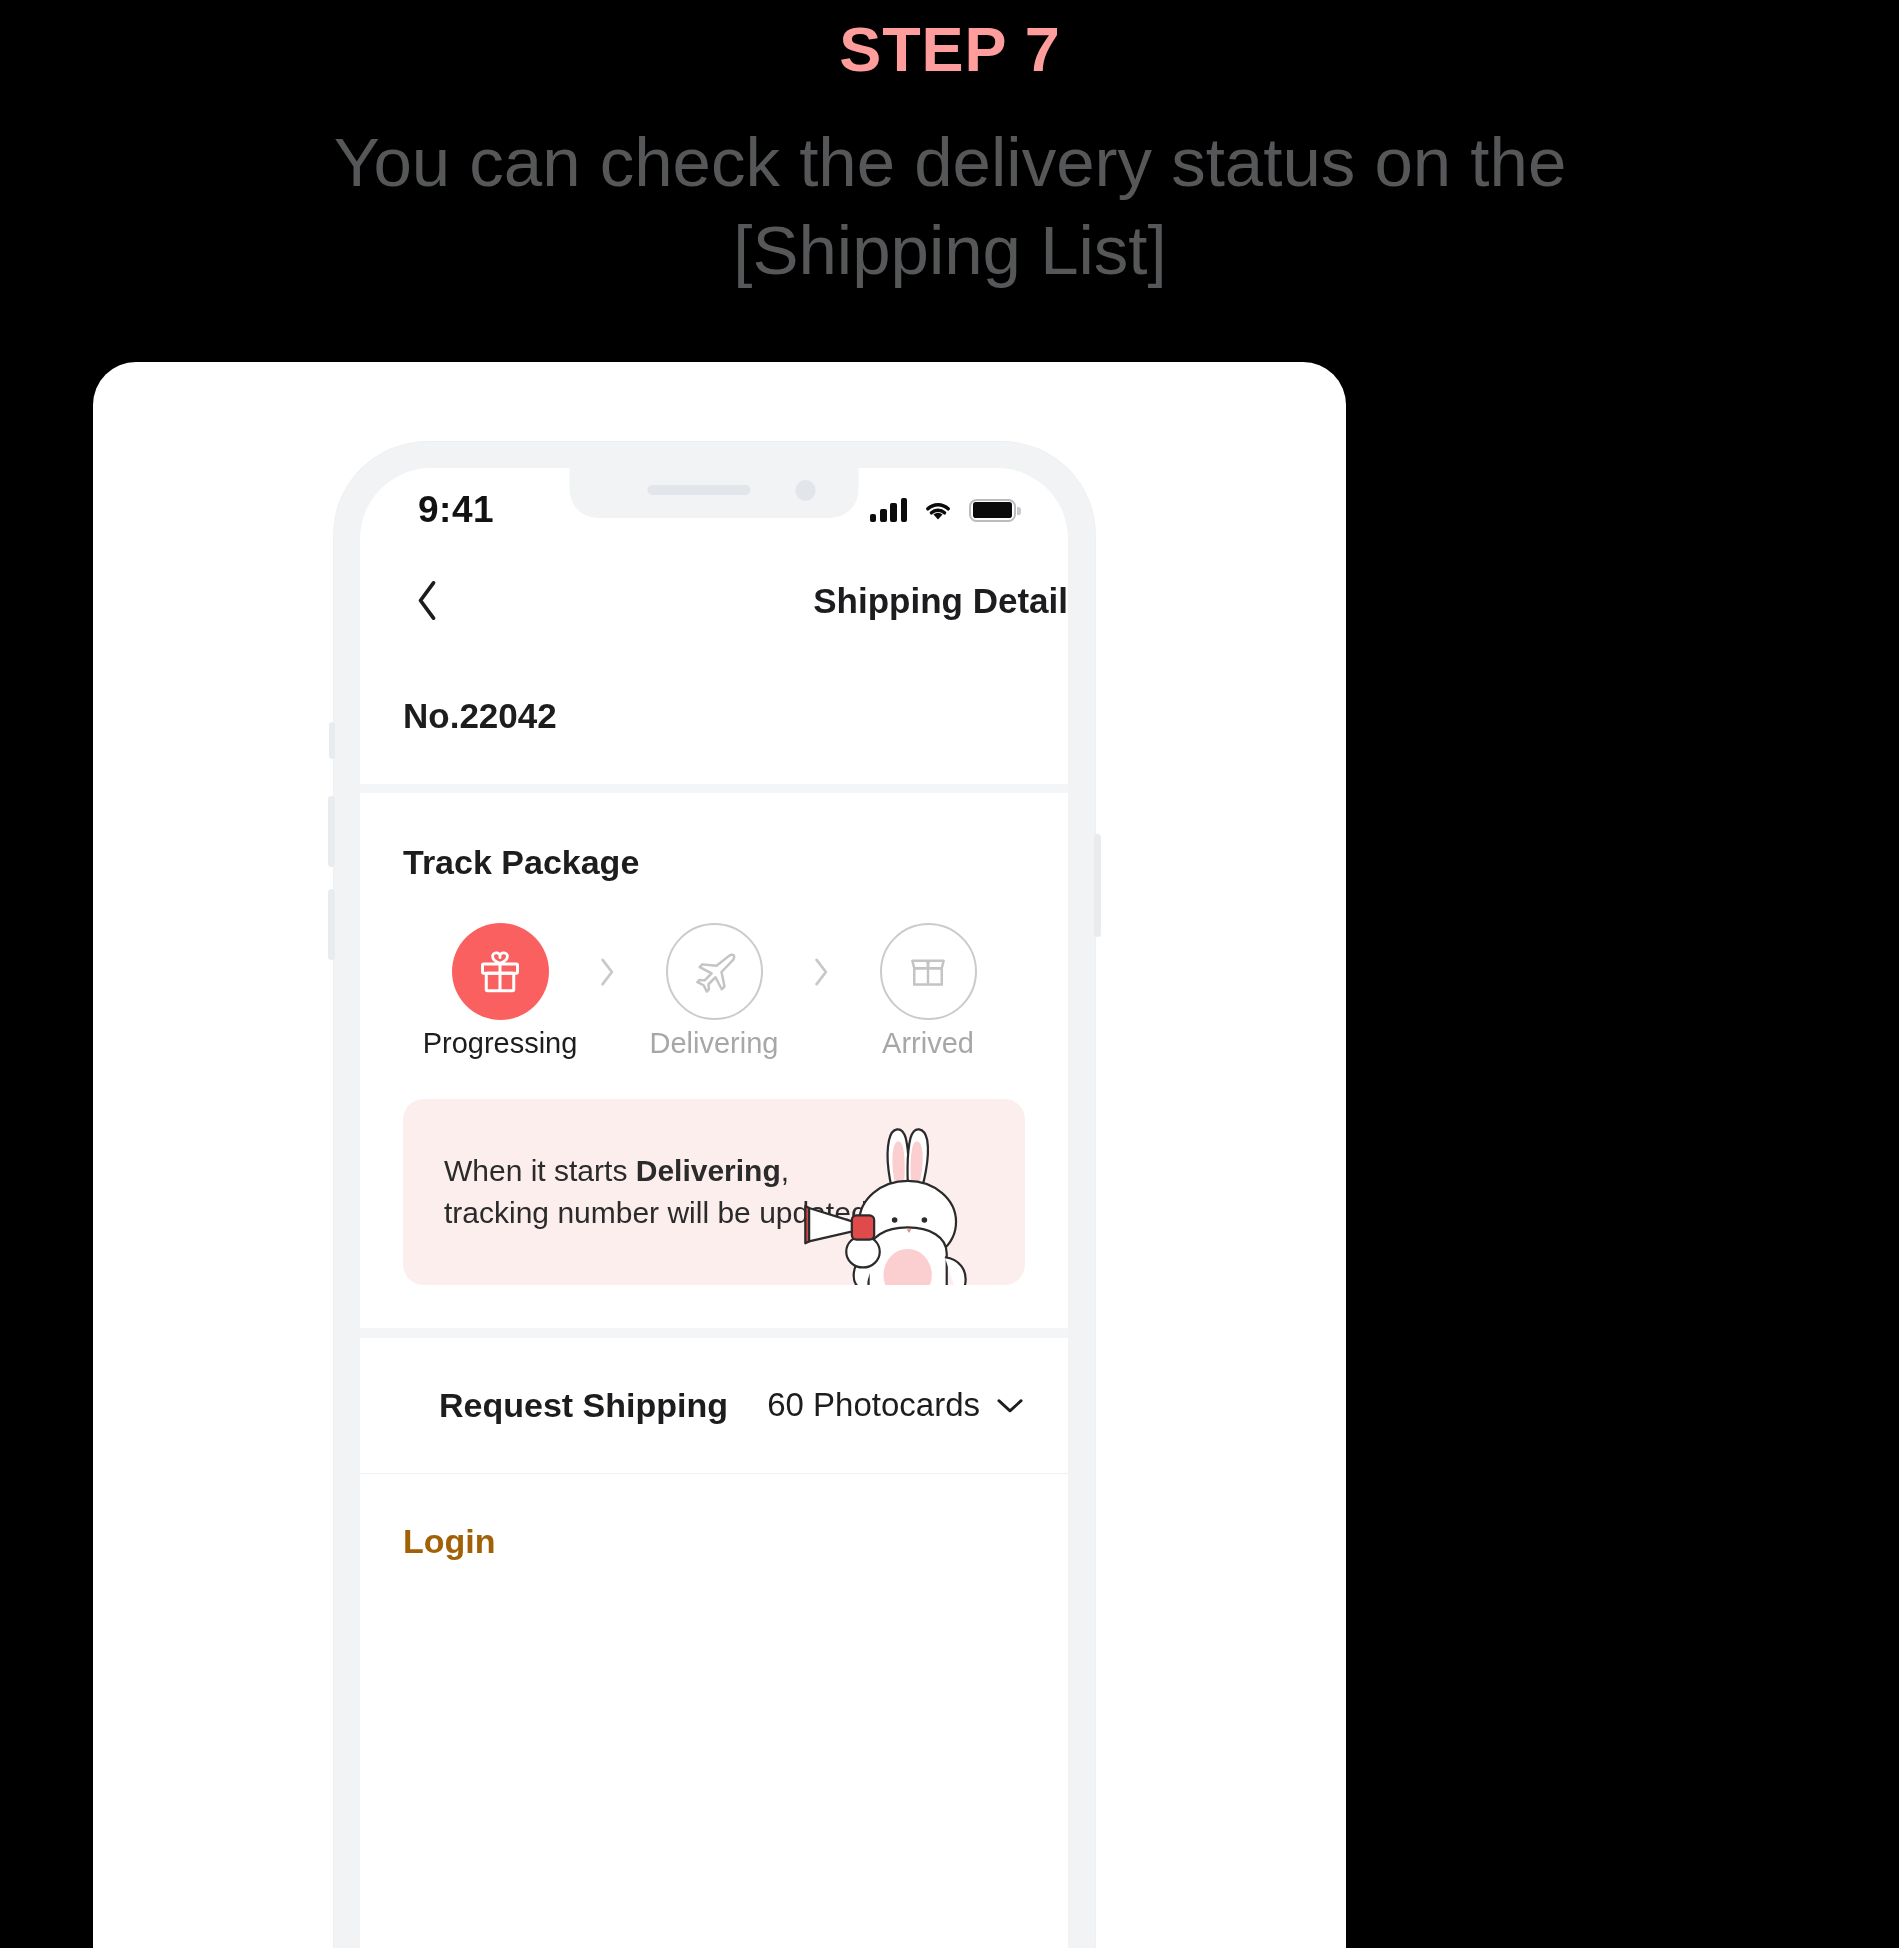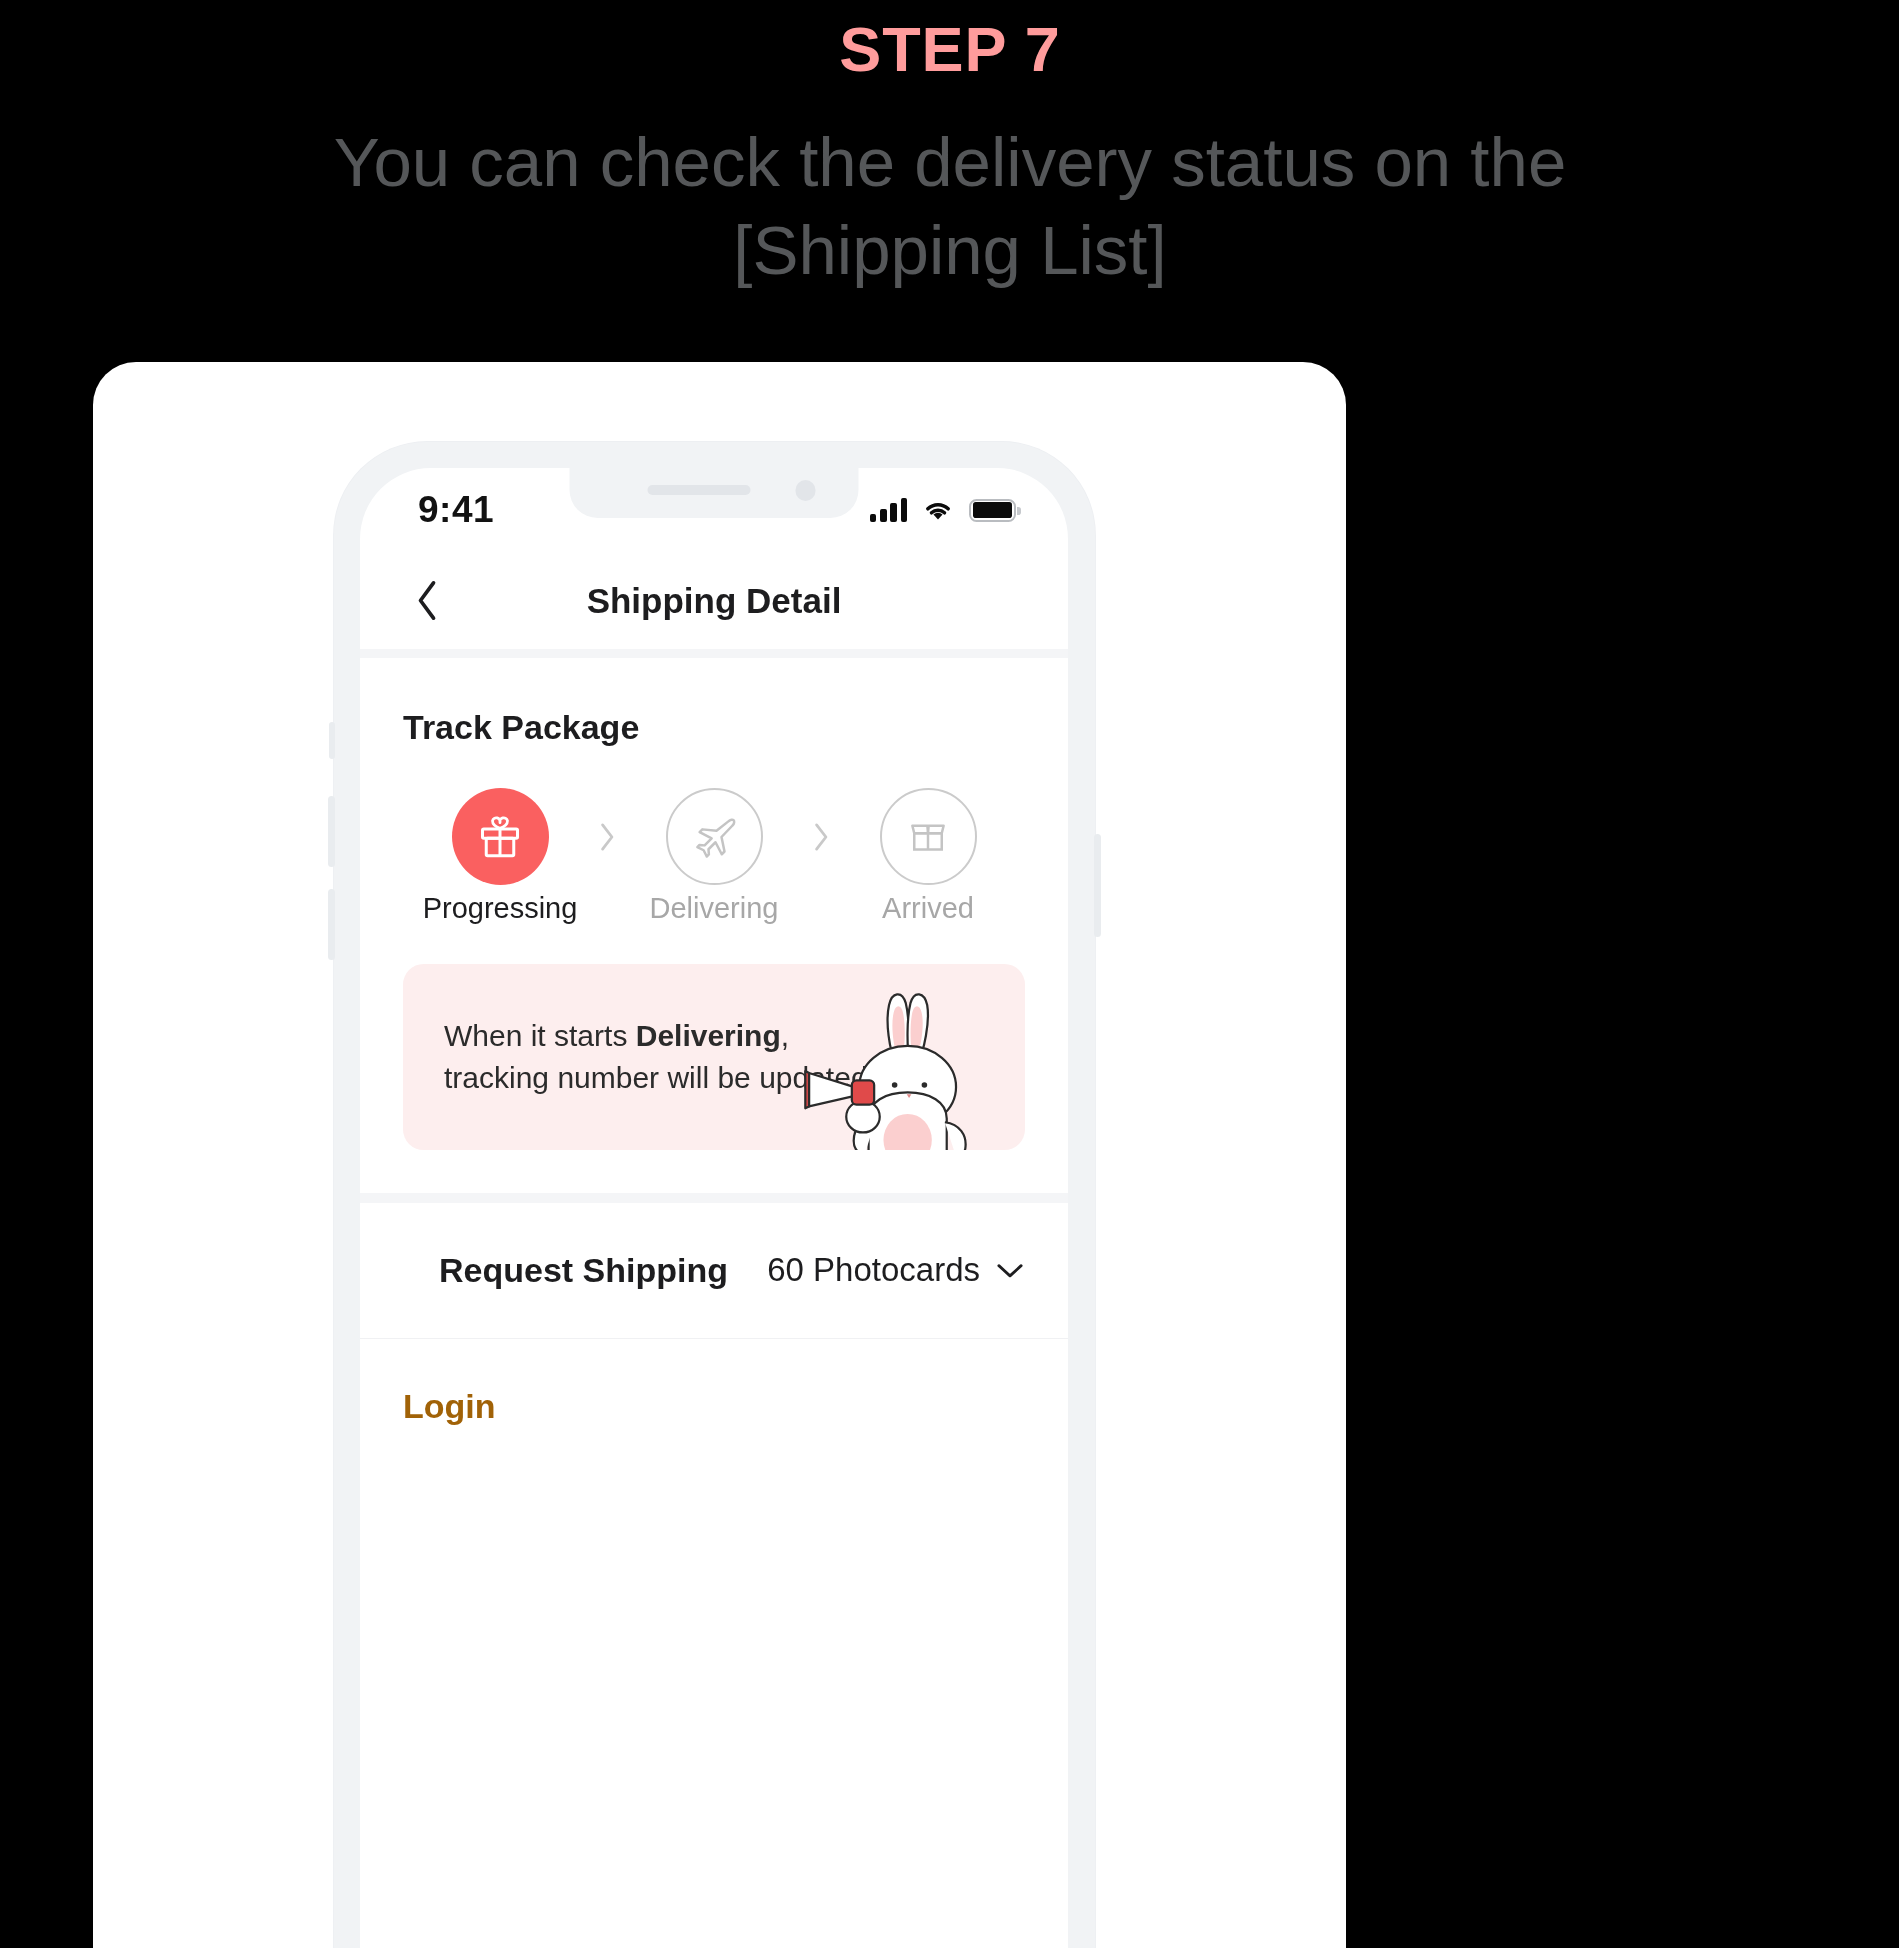--- a/index.html
+++ b/index.html
@@ -99,21 +99,21 @@
   }
   .battery::after {
     content: ""; position: absolute; right: -6.5px; top: 6.5px;
     width: 3.7px; height: 8.4px; background: #c6c9cd; border-radius: 0 2.8px 2.8px 0;
   }
   .battery span { display: block; width: 100%; height: 100%; background: #0b0b0b; border-radius: 2.8px; }
 
   
   .navbar {
     position: relative; height: 97px; width: 100%;
-    display: flex; align-items: center; justify-content: center;
+    display: flex; align-items: center; justify-content: flex-end;
   }
   .back-btn {
     position: absolute; left: 43px; top: 50%; transform: translateY(-50%);
     width: 48px; height: 48px; display: flex; align-items: center; justify-content: center;
     cursor: pointer;
   }
   .nav-title { font-size: 35px; font-weight: bold; color: #1d1d1f; }
 
   
   .sep { height: 9.3px; background: #f4f5f7; width: 100%; }
@@ -222,20 +222,23 @@
 
         <div class="navbar">
           <div class="back-btn">
             <svg width="26" height="45" viewBox="0 0 28 48">
               <path d="M21 5 L7 24 L21 43" stroke="#1d1d1f" stroke-width="4" fill="none" stroke-linecap="round" stroke-linejoin="round"></path>
             </svg>
           </div>
           <div class="nav-title">Shipping Detail</div>
         </div>
 
+        <div class="order-sec">
+          <div class="order-no">No.22042</div>
+        </div>
 
         <div class="sep"></div>
 
         <div class="track-sec">
           <div class="track-title">Track Package</div>
 
           <div class="steps">
 
             <div class="step">
               <div class="step-circle active">

